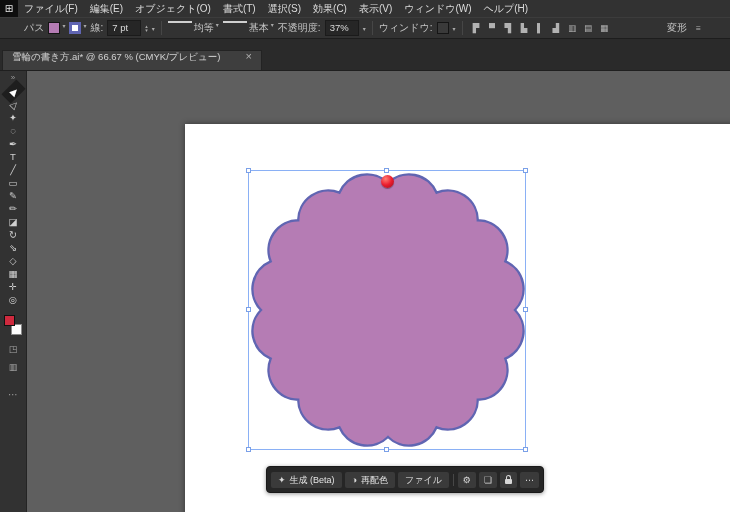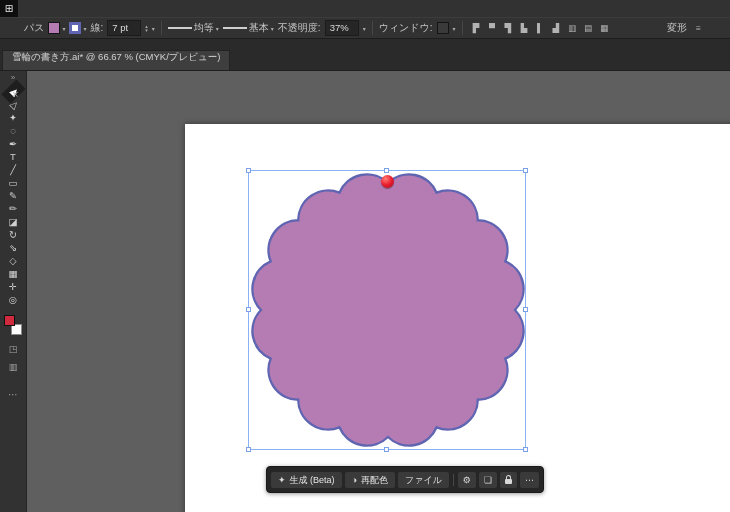--- a/index.html
+++ b/index.html
@@ -16,38 +16,38 @@
 
   
   .controlbar{position:absolute;left:0;top:17px;width:100%;height:22px;background:#323232;
               border-top:1px solid #3c3c3c;border-bottom:1px solid #1d1d1d;display:flex;
               align-items:center;gap:4px;padding:0 24px;box-sizing:border-box;font-size:10px;
               color:#c8c8c8;z-index:5;white-space:nowrap;}
   .cb-sep{width:1px;height:14px;background:#464646;margin:0 2px;}
   .swatch{display:inline-block;width:12px;height:12px;border:1px solid #151515;box-sizing:border-box;background:#fff;}
   .stroke-swatch{border:3px solid #6065b2;background:#fff;}
   .style-swatch{background:#3a3a3a;}
-  .swatch-wrap,.dropdown{display:inline-flex;align-items:center;gap:2px;}
+  .swatch-wrap,.dropdown{display:inline-flex;gap:2px;}
   .caret{font-size:6px;color:#a8a8a8;}
   .value-box{background:#262626;border:1px solid #1b1b1b;height:14px;line-height:14px;
              padding:0 4px;font-size:9.5px;color:#dadada;min-width:24px;}
   .stepper{display:flex;flex-direction:column;font-size:5px;line-height:4px;color:#a8a8a8;}
   .line-preview{display:inline-block;width:24px;height:2px;background:#cfcfcf;}
   .cb-icons{display:flex;align-items:center;gap:1px;}
   .cb-icon{width:15px;height:15px;font-size:8.5px;color:#b2b2b2;display:flex;
            align-items:center;justify-content:center;}
   .push-right{margin-left:auto;}
   .cb-label{color:#c4c4c4;}
 
   
   .tabstrip{position:absolute;left:0;top:39px;width:100%;height:31px;background:#2a2a2a;
             border-bottom:1px solid #1f1f1f;z-index:4;}
   .doc-tab{position:absolute;left:2px;bottom:0;height:20px;background:#3e3e3e;color:#d2d2d2;
            font-size:9.5px;display:flex;align-items:flex-start;gap:25px;padding:0 9px;
-           border:1px solid #232323;border-bottom:none;box-sizing:border-box;flex-direction:column;}
+           border:1px solid #232323;border-bottom:none;box-sizing:border-box;}
   .tab-close{color:#b0b0b0;font-size:11px;line-height:10px;}
 
   
   .toolbar{position:absolute;left:0;top:70px;width:27px;bottom:0;background:#323232;
            border-right:1px solid #242424;display:flex;flex-direction:column;align-items:center;
            padding-top:2px;box-sizing:border-box;z-index:3;}
   .toolbar-collapse{color:#9a9a9a;font-size:8px;height:11px;line-height:11px;}
   .tools{display:flex;flex-direction:column;align-items:center;margin-top:2px;}
   .tool{width:21px;height:13px;display:flex;align-items:center;justify-content:center;
         font-size:9.5px;color:#cfcfcf;}
@@ -94,20 +94,31 @@
   .mini-lock::before{content:"";position:absolute;left:1px;top:-4px;width:5px;height:4px;
              border:1px solid #d8d8d8;border-bottom:none;border-radius:3px 3px 0 0;box-sizing:border-box;}
 </style>
 </head>
 <body>
 
 <div class="app">
 
   <div class="menubar">
     <div class="logo">⊞</div>
+    <div style="display:flex">
+        <div class="menu-item">ファイル(F)</div>
+        <div class="menu-item">編集(E)</div>
+        <div class="menu-item">オブジェクト(O)</div>
+        <div class="menu-item">書式(T)</div>
+        <div class="menu-item">選択(S)</div>
+        <div class="menu-item">効果(C)</div>
+        <div class="menu-item">表示(V)</div>
+        <div class="menu-item">ウィンドウ(W)</div>
+        <div class="menu-item">ヘルプ(H)</div>
+      </div>
   </div>
 
   <div class="controlbar">
     <span class="cb-label">パス</span>
     <span class="swatch-wrap">
       <span class="swatch" style="background: rgb(181, 124, 180);"></span>
       <span class="caret">▾</span>
     </span>
     <span class="swatch-wrap">
       <span class="swatch stroke-swatch" style="border-color: rgb(96, 101, 178);"></span>

